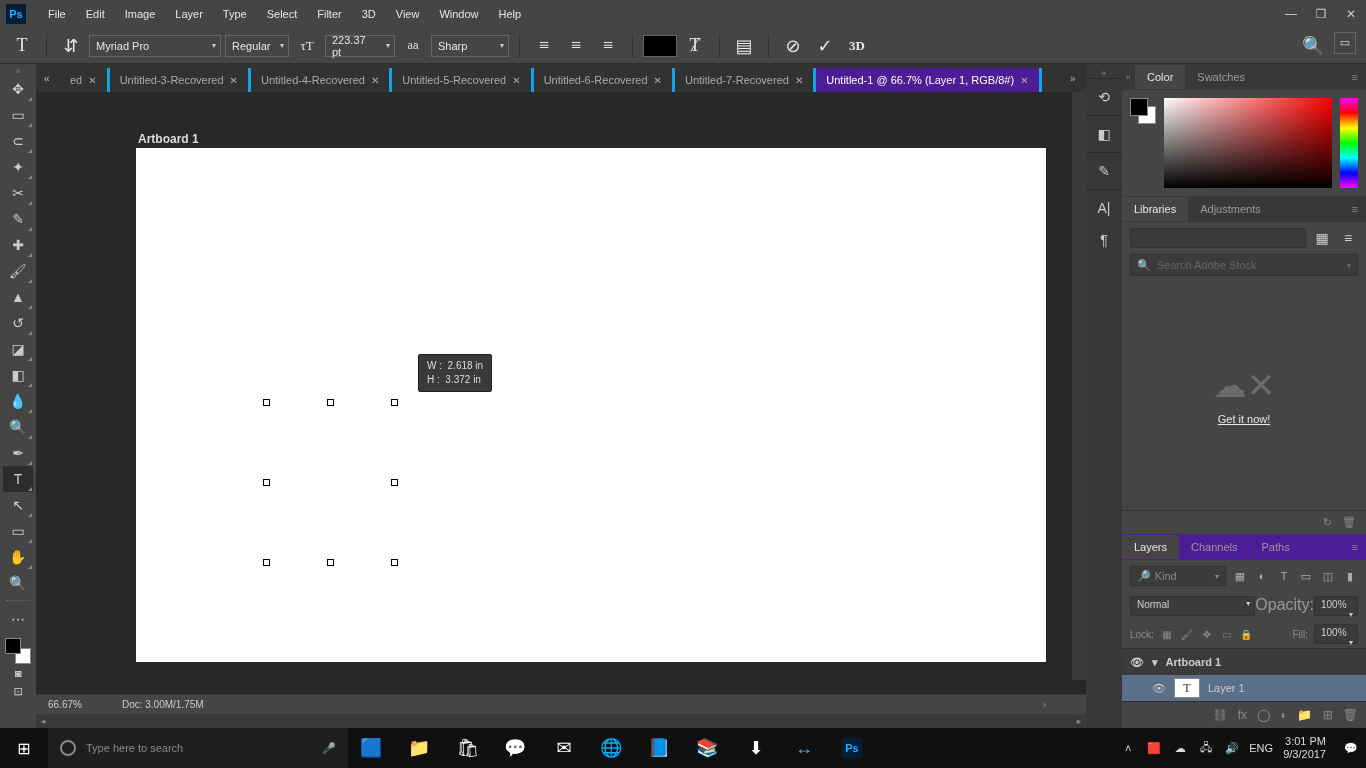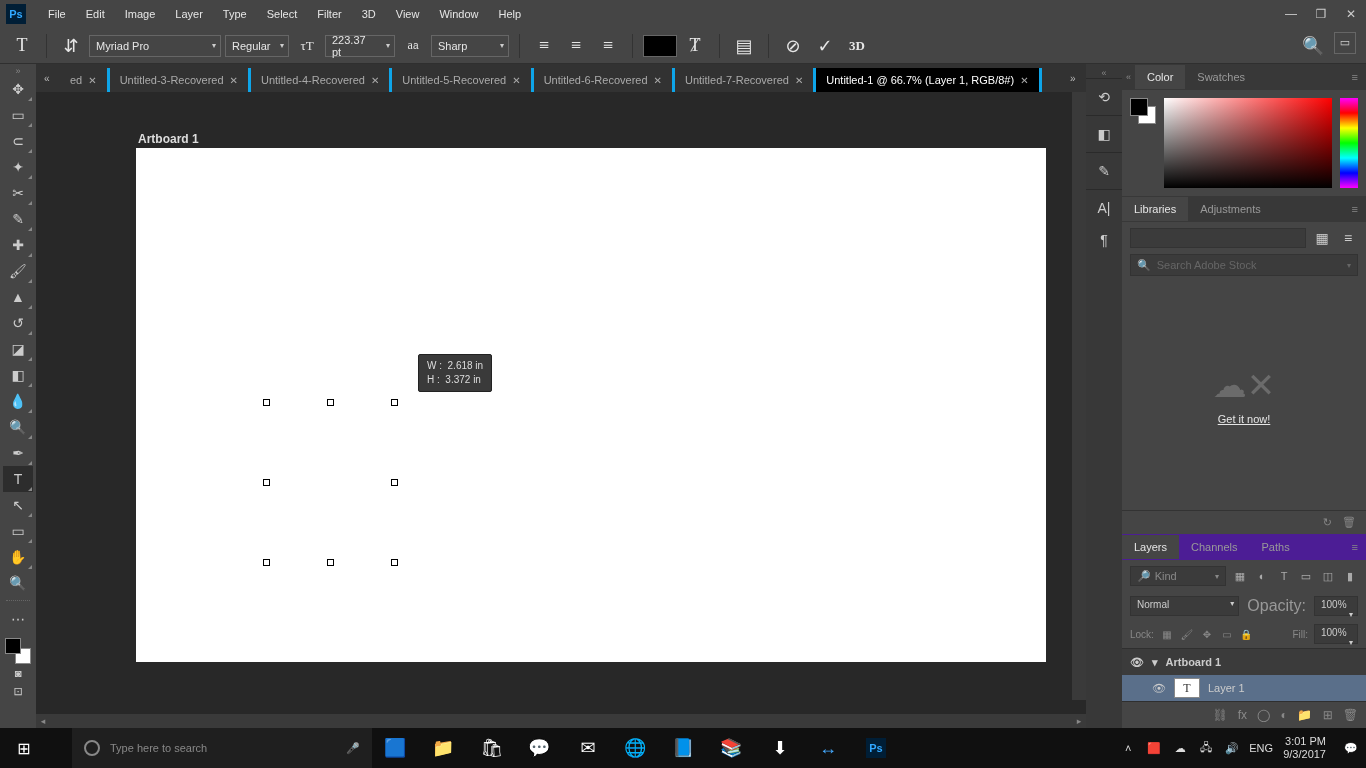--- a/index.html
+++ b/index.html
@@ -23,21 +23,21 @@
 .tool.active { background:#2d2d2d; }
 .tool .tri { position:absolute; right:1px; bottom:1px; width:0; height:0; border-left:4px solid transparent; border-bottom:4px solid #888; }
 .fgbg { width:26px; height:26px; position:relative; margin-top:6px; }
 .fgbg .bg { position:absolute; right:0; bottom:0; width:16px; height:16px; background:#fff; border:1px solid #888; }
 .fgbg .fg { position:absolute; left:0; top:0; width:16px; height:16px; background:#000; border:1px solid #888; }
 .doc-area { flex:1; background:#282828; display:flex; flex-direction:column; }
 .tabbar { height:28px; background:#323232; display:flex; align-items:flex-end; padding-left:8px; overflow:hidden; }
 .tabbar .chev { width:16px; color:#bbb; font-size:10px; align-self:center; }
 .doctab { height:24px; padding:4px 10px; color:#aaa; display:flex; align-items:center; gap:6px; border-right:3px solid #0ea5e9; font-size:11px; white-space:nowrap; }
 .doctab .x { color:#aaa; font-size:10px; }
-.doctab.active { background:#000000; color:#fff; }
+.doctab.active { background:#4c1d95; color:#fff; }
 .canvas-wrap { flex:1; position:relative; background:#282828; overflow:hidden; }
 .artboard-label { position:absolute; left:102px; top:40px; color:#ddd; font-weight:600; font-size:12px; }
 .artboard { position:absolute; left:100px; top:56px; width:910px; height:514px; background:#fff; }
 .text-box { position:absolute; left:230px; top:310px; width:128px; height:160px; border:1px solid #222; color:#000; font-family:"Myriad Pro","Arial Narrow",Arial,sans-serif; font-size:90px; font-weight:400; line-height:0.9; display:flex; align-items:center; letter-spacing:-4px; }
 .handle { position:absolute; width:7px; height:7px; background:#fff; border:1px solid #000; }
 .dim-tooltip { position:absolute; left:382px; top:262px; background:#3a3a3a; border:1px solid #222; padding:4px 8px; color:#ddd; font-size:10px; line-height:1.4; border-radius:2px; }
 .hscroll { height:14px; background:#3a3a3a; display:flex; align-items:center; }
 .hscroll .arr { width:14px; text-align:center; color:#888; font-size:9px; }
 .statusbar { height:20px; background:#454545; display:flex; align-items:center; font-size:10px; color:#ccc; padding-left:12px; gap:40px; border-top:1px solid #333; }
 .statusbar .carat { margin-left:auto; padding-right:40px; color:#888; }
@@ -61,35 +61,35 @@
 .lib-body .big-ico { font-size:34px; color:#6b6b6b; }
 .lib-body a { color:#e6e6e6; text-decoration:underline; }
 .lib-top-row { padding:6px 8px; display:flex; align-items:center; gap:6px; }
 .lib-top-row .sel { flex:1; height:20px; border:1px solid #333; background:#3b3b3b; }
 .lib-search { margin:0 8px 4px; height:22px; border:1px solid #333; background:#3b3b3b; display:flex; align-items:center; padding:0 6px; color:#666; gap:6px; }
 .lib-foot { height:24px; border-top:1px solid #333; display:flex; align-items:center; justify-content:flex-end; gap:10px; padding:0 10px; color:#888; }
 .layers-panel { background:#454545; flex:1; display:flex; flex-direction:column; }
 .lyr-row1 { padding:6px 8px; display:flex; align-items:center; gap:6px; }
 .lyr-row1 .kind { flex:1; height:20px; border:1px solid #333; background:#3b3b3b; display:flex; align-items:center; padding:0 6px; color:#888; gap:4px; }
 .lyr-row1 .fico { width:16px; height:16px; display:flex; align-items:center; justify-content:center; color:#aaa; font-size:11px; }
-.lyr-row2 { padding:4px 8px; display:flex; align-items:center; gap:8px; }
+.lyr-row2 { padding:4px 8px; display:flex; align-items:flex-start; }
 .lyr-combo { height:20px; border:1px solid #333; background:#3b3b3b; padding:2px 16px 2px 6px; position:relative; font-size:10px; color:#ccc; }
 .lyr-combo::after { content:"▾"; position:absolute; right:4px; font-size:8px; }
 .lyr-row3 { padding:4px 8px; display:flex; align-items:center; gap:6px; color:#888; font-size:10px; }
 .lyr-row3 .licon { width:14px; text-align:center; }
 .layer-list { flex:1; background:#3b3b3b; border-top:1px solid #2f2f2f; border-bottom:1px solid #2f2f2f; }
 .layer-item { height:26px; display:flex; align-items:center; gap:8px; padding:0 8px; color:#ccc; }
 .layer-item.group { background:#3b3b3b; font-weight:bold; }
 .layer-item.sel { background:#5a6f8a; }
 .layer-item .eye { width:14px; color:#ccc; }
 .layer-item .thumb { width:26px; height:20px; background:#fff; border:1px solid #888; display:flex; align-items:center; justify-content:center; color:#333; font-size:12px; font-family:serif; }
 .layers-foot { height:26px; display:flex; align-items:center; justify-content:flex-end; gap:10px; padding:0 8px; color:#888; font-size:12px; }
 .taskbar { height:40px; background:#101010; display:flex; align-items:center; color:#fff; }
 .tb-btn { width:48px; height:40px; display:flex; align-items:center; justify-content:center; font-size:16px; }
-.tb-search { flex:0 0 300px; height:40px; background:#1f1f1f; display:flex; align-items:center; padding:0 12px; color:#888; gap:10px;margin-left:24px; }
+.tb-search { flex:0 0 300px; height:40px; background:#1f1f1f; display:flex; align-items:center; padding:0 12px; color:#888; gap:10px; }
 .tb-icons { display:flex; }
 .tb-app { width:48px; height:40px; display:flex; align-items:center; justify-content:center; font-size:18px; }
 .tb-tray { margin-left:auto; display:flex; align-items:center; gap:8px; padding-right:6px; font-size:11px; color:#ddd; }
 .tb-tray .ico { width:18px; text-align:center; }
 .tb-clock { text-align:right; line-height:1.2; font-size:11px; padding:0 8px; }
 </style>
 </head>
 <body>
 
 <div class="menubar">
@@ -223,20 +223,25 @@
       <div class="handle" style="left:355px;top:467px"></div>
 
       <div class="dim-tooltip">
         <span>W :</span>&nbsp;&nbsp;<span>2.618 in</span><br>
         <span>H :</span>&nbsp;&nbsp;<span>3.372 in</span>
       </div>
 
       <div style="position:absolute;right:0;top:0;bottom:14px;width:14px;background:#3a3a3a"></div>
     </div>
 
+    <div class="statusbar">
+      <span>66.67%</span>
+      <span>Doc: 3.00M/1.75M</span>
+      <span class="carat">›</span>
+    </div>
     <div class="hscroll">
       <div class="arr">◂</div>
         <div style="flex:1"></div>
         <div class="arr">▸</div>
     </div>
   </div>
 
   <div class="right-dock">
     <div class="dock-strip">
       <div style="font-size:9px;color:#888">«</div>

